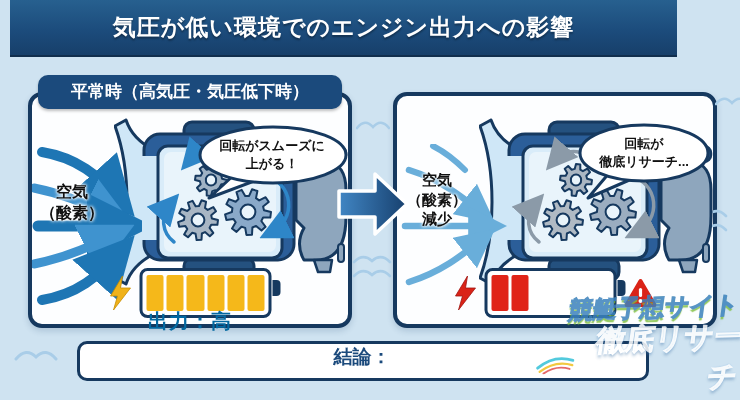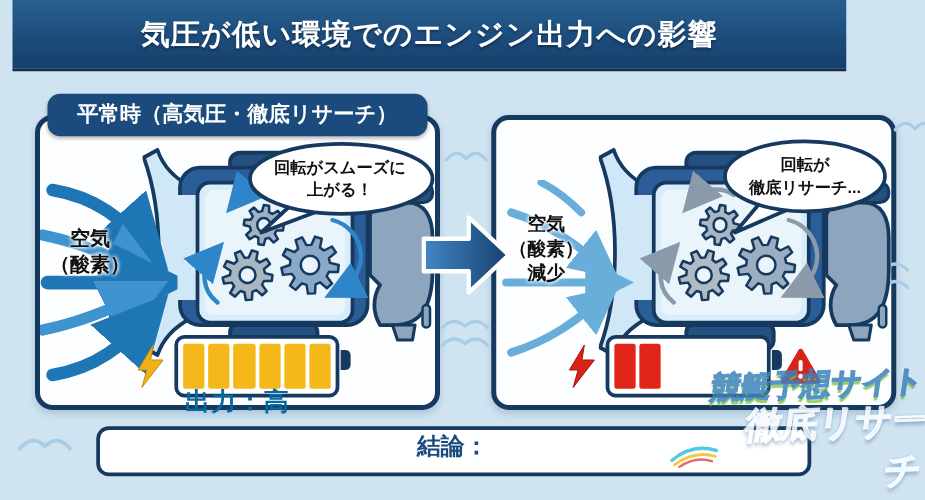--- a/index.html
+++ b/index.html
@@ -24,21 +24,21 @@
     padding:0 12px;white-space:nowrap;box-shadow:0 2px 3px rgba(0,0,0,.25);z-index:7;}
 
   .engine-svg{position:absolute;left:82px;top:18px;z-index:3;}
   .air-svg{position:absolute;left:0;top:48px;z-index:4;}
   .airlabel{position:absolute;left:2px;width:76px;text-align:center;font-weight:bold;
     color:#111;z-index:5;line-height:1.3;
     text-shadow:0 0 3px #fff,0 0 3px #fff,0 0 4px #fff;}
   .panel.left .airlabel{top:86px;font-size:16px;}
   .panel.right .airlabel{top:74px;font-size:15px;}
 
-  .bubble{position:absolute;z-index:6;}
+  .bubble{position:absolute;z-index:6;margin-top:12px;}
   .panel.left .bubble{left:163px;top:16px;width:154px;height:76px;}
   .panel.right .bubble{left:179px;top:14px;width:136px;height:78px;}
   .bubble .btext{position:absolute;left:0;top:7px;width:100%;height:48px;display:flex;
     flex-direction:column;align-items:center;justify-content:center;
     font-size:13px;font-weight:bold;color:#111;line-height:1.35;}
 
   .batt-row{position:absolute;left:50%;top:172px;transform:translateX(-50%);
     display:flex;align-items:center;gap:8px;z-index:5;}
   .battery{width:118px;height:36px;border:3.5px solid #16395f;border-radius:8px;
     background:#fff;display:flex;gap:3px;padding:4px;position:relative;box-sizing:content-box;}
@@ -87,21 +87,21 @@
       <path d="M2,24 Q11,15 20,23 Q29,15 38,24" stroke="#a9cde8" stroke-width="2.6" fill="none" stroke-linecap="round"></path>
     </svg>
   <svg class="wave" style="left:356px;top:116px" width="34" height="16" viewBox="0 0 34 16">
       <path d="M1,12 Q9,2 17,11 Q25,2 33,12" stroke="#a9cde8" stroke-width="2.6" fill="none" stroke-linecap="round"></path>
     </svg>
   <svg class="wave" style="left:14px;top:344px" width="44" height="20" viewBox="0 0 44 20">
       <path d="M2,15 Q12,3 22,13 Q32,3 42,15" stroke="#a9cde8" stroke-width="3" fill="none" stroke-linecap="round"></path>
     </svg>
 
   <div class="panel left">
-    <div class="pill">平常時（高気圧・徹底リサーチ）</div>
+    <div class="pill">平常時（高気圧・気圧低下時）</div>
 
     <svg class="engine-svg" width="238" height="186" viewBox="0 0 238 186">
       <defs>
         <marker id="rotL" markerWidth="9" markerHeight="9" refX="5" refY="4.5" orient="auto">
             <path d="M0,0 L9,4.5 L0,9 Z" fill="#2e86c8"></path>
           </marker>
       </defs>
 
       <rect x="70" y="8" width="70" height="22" rx="8" fill="#24517f" stroke="#16395f" stroke-width="3"></rect>
       <rect x="70" y="144" width="70" height="22" rx="8" fill="#24517f" stroke="#16395f" stroke-width="3"></rect>

